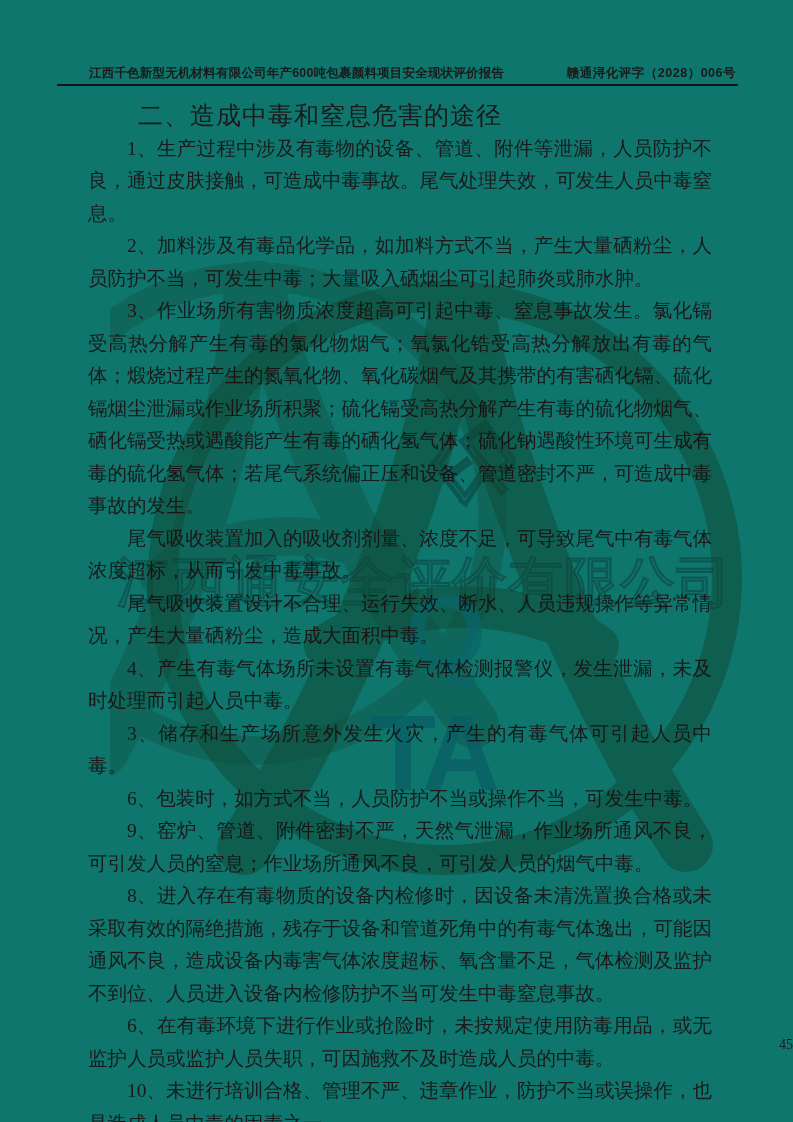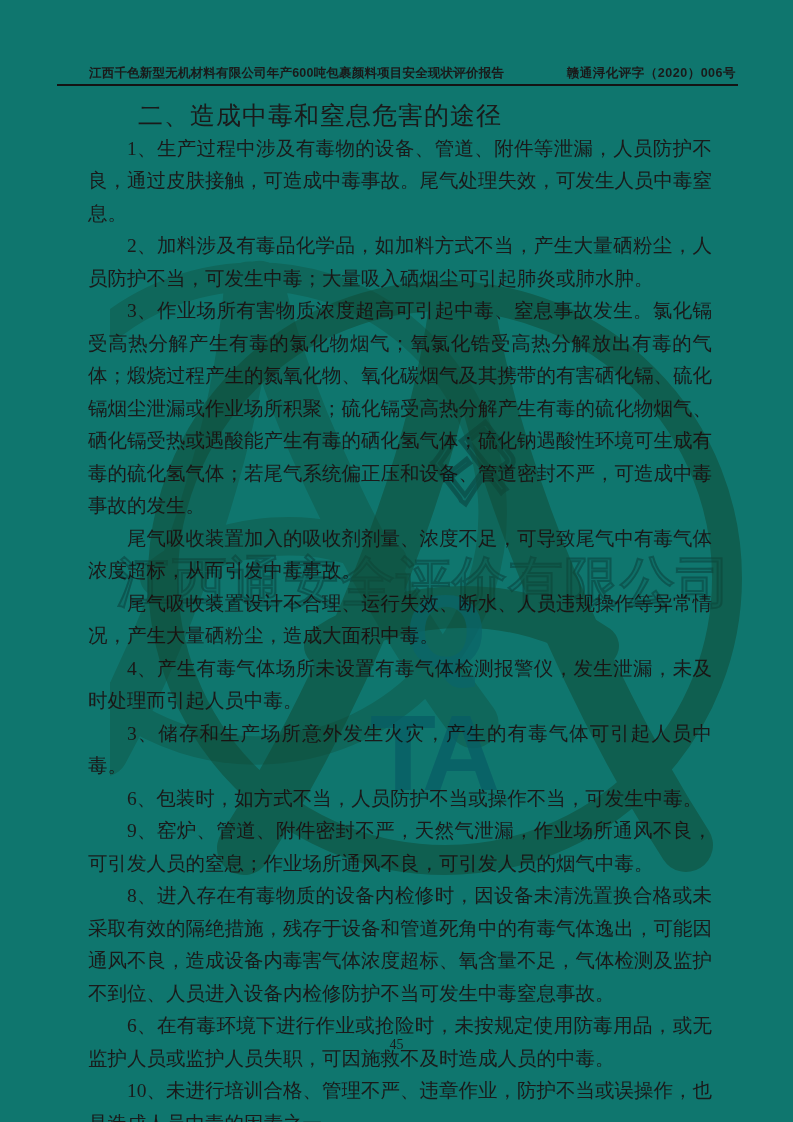--- a/index.html
+++ b/index.html
@@ -53,21 +53,21 @@
     letter-spacing: 1px;
   }
   .doc-body .para { text-indent: 2em; }
 
   
   .footer {
     position: absolute;
     left: 0;
     top: 1037px;
     width: 100%;
-    text-align: center;
+    text-align: right;
     font-size: 14px;
     z-index: 1;
   }
 
   
   .watermark-layer {
     position: absolute;
     inset: 0;
     z-index: 2;
     pointer-events: none;
@@ -105,21 +105,21 @@
     height: 630px;
   }
 </style>
 </head>
 <body>
 
 <div class="page">
 
   <div class="header">
     <span class="hdr-left">江西千色新型无机材料有限公司年产600吨包裹颜料项目安全现状评价报告</span>
-    <span class="hdr-right">赣通浔化评字（2020）006号</span>
+    <span class="hdr-right">赣通浔化评字（2028）006号</span>
   </div>
 
   <div class="doc-body">
     <h2 class="doc-heading">二、造成中毒和窒息危害的途径</h2>
     <div>
         <p class="para">1、生产过程中涉及有毒物的设备、管道、附件等泄漏，人员防护不良，通过皮肤接触，可造成中毒事故。尾气处理失效，可发生人员中毒窒息。</p>
         <p class="para">2、加料涉及有毒品化学品，如加料方式不当，产生大量硒粉尘，人员防护不当，可发生中毒；大量吸入硒烟尘可引起肺炎或肺水肿。</p>
         <p class="para">3、作业场所有害物质浓度超高可引起中毒、窒息事故发生。氯化镉受高热分解产生有毒的氯化物烟气；氧氯化锆受高热分解放出有毒的气体；煅烧过程产生的氮氧化物、氧化碳烟气及其携带的有害硒化镉、硫化镉烟尘泄漏或作业场所积聚；硫化镉受高热分解产生有毒的硫化物烟气、硒化镉受热或遇酸能产生有毒的硒化氢气体；硫化钠遇酸性环境可生成有毒的硫化氢气体；若尾气系统偏正压和设备、管道密封不严，可造成中毒事故的发生。</p>
         <p class="para">尾气吸收装置加入的吸收剂剂量、浓度不足，可导致尾气中有毒气体浓度超标，从而引发中毒事故。</p>
         <p class="para">尾气吸收装置设计不合理、运行失效、断水、人员违规操作等异常情况，产生大量硒粉尘，造成大面积中毒。</p>

